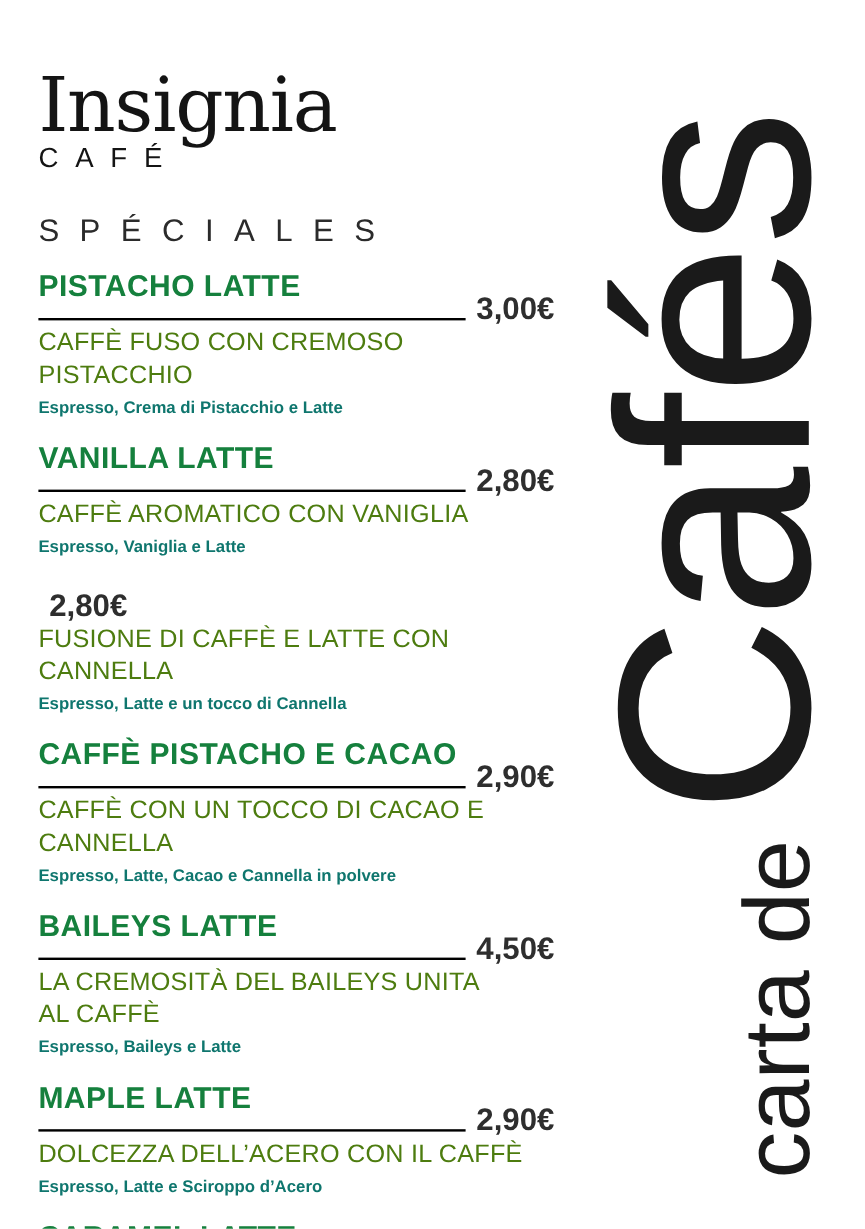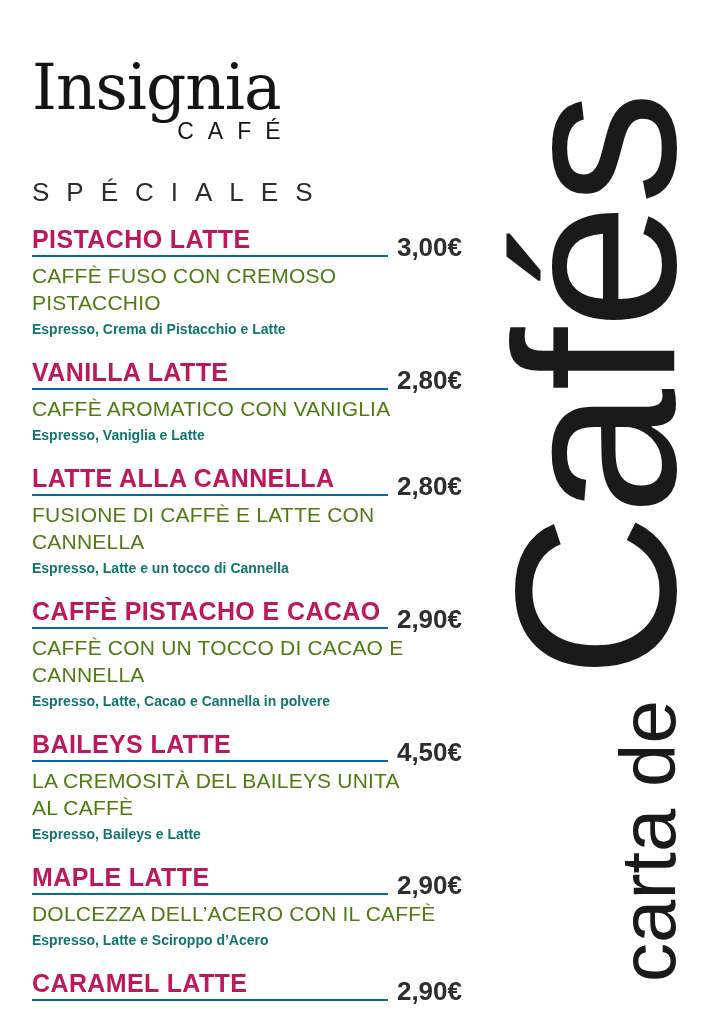--- a/index.html
+++ b/index.html
@@ -23,21 +23,20 @@
     line-height:1.08;
     letter-spacing:-1px;
     color:#141414;
   }
   .brand-subtitle {
     font-size:23px;
     font-weight:500;
     letter-spacing:14px;
     margin-right:-14px; 
     margin-top:-4px;
-    text-align:right;
     color:#141414;
   }
 
   .section-title {
     margin-top:32px;
     font-size:26px;
     font-weight:400;
     letter-spacing:17px;
     color:#2b2b2b;
     white-space:nowrap;
@@ -45,23 +44,23 @@
 
   .menu { margin-top:16px; }
   .item { margin-bottom:14px; }
   .item-head { display:flex; align-items:flex-end; }
   .item-name {
     flex:1;
     font-size:25px;
     font-weight:700;
     letter-spacing:0.4px;
     line-height:30px;
-    color:#be185d;
-    border-bottom:2px solid #0369a1;
-    padding-bottom:1px;
+    color:#15803d;
+    border-bottom:2px solid #000000;
+    padding-bottom:11px;
     white-space:nowrap;
   }
   .item-price {
     font-size:26px;
     font-weight:700;
     color:#2e2e2e;
     margin-left:9px;
     transform:translateY(6px);
     white-space:nowrap;
   }
@@ -132,21 +131,20 @@
         <div class="item-head">
           <h3 class="item-name">VANILLA LATTE</h3>
           <div class="item-price">2,80€</div>
         </div>
         <p class="item-desc">CAFFÈ AROMATICO CON VANIGLIA</p>
         <p class="item-ingredients">Espresso, Vaniglia e Latte</p>
       </article>
 
       <article class="item">
         <div class="item-head">
-          <h3 class="item-name">LATTE ALLA CANNELLA</h3>
           <div class="item-price">2,80€</div>
         </div>
         <p class="item-desc">FUSIONE DI CAFFÈ E LATTE CON CANNELLA</p>
         <p class="item-ingredients">Espresso, Latte e un tocco di Cannella</p>
       </article>
 
       <article class="item">
         <div class="item-head">
           <h3 class="item-name">CAFFÈ PISTACHO E CACAO</h3>
           <div class="item-price">2,90€</div>

